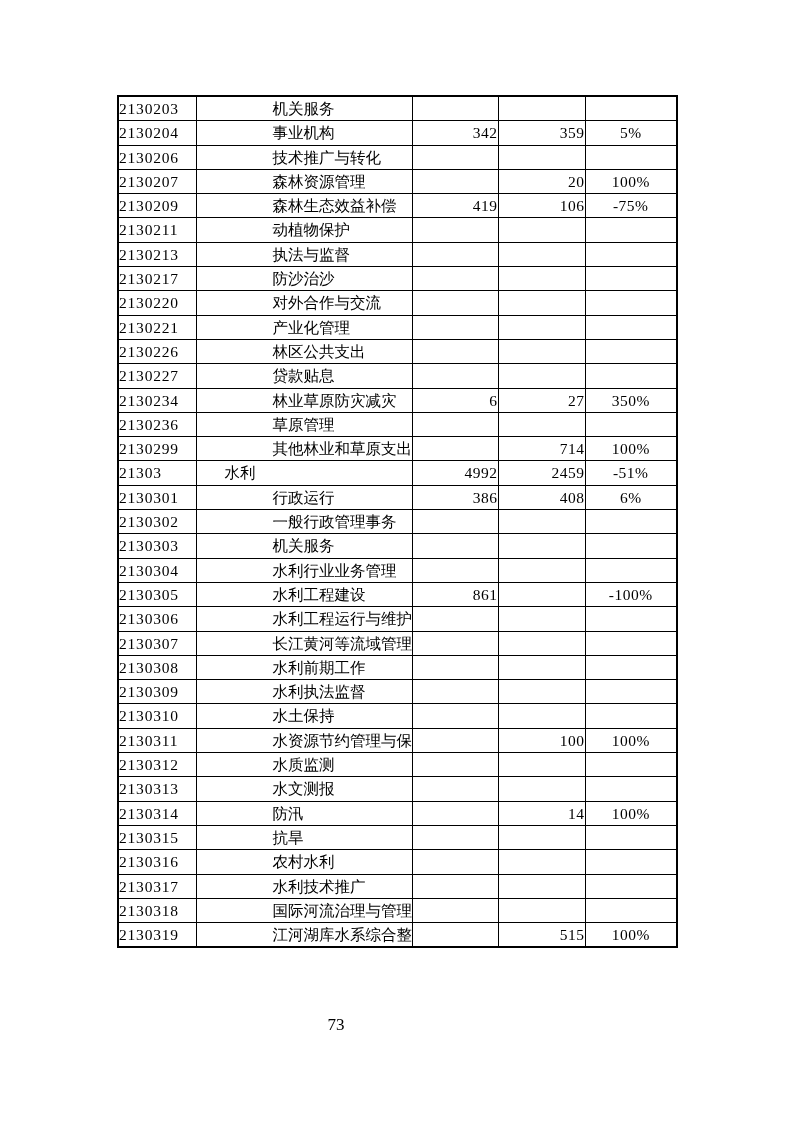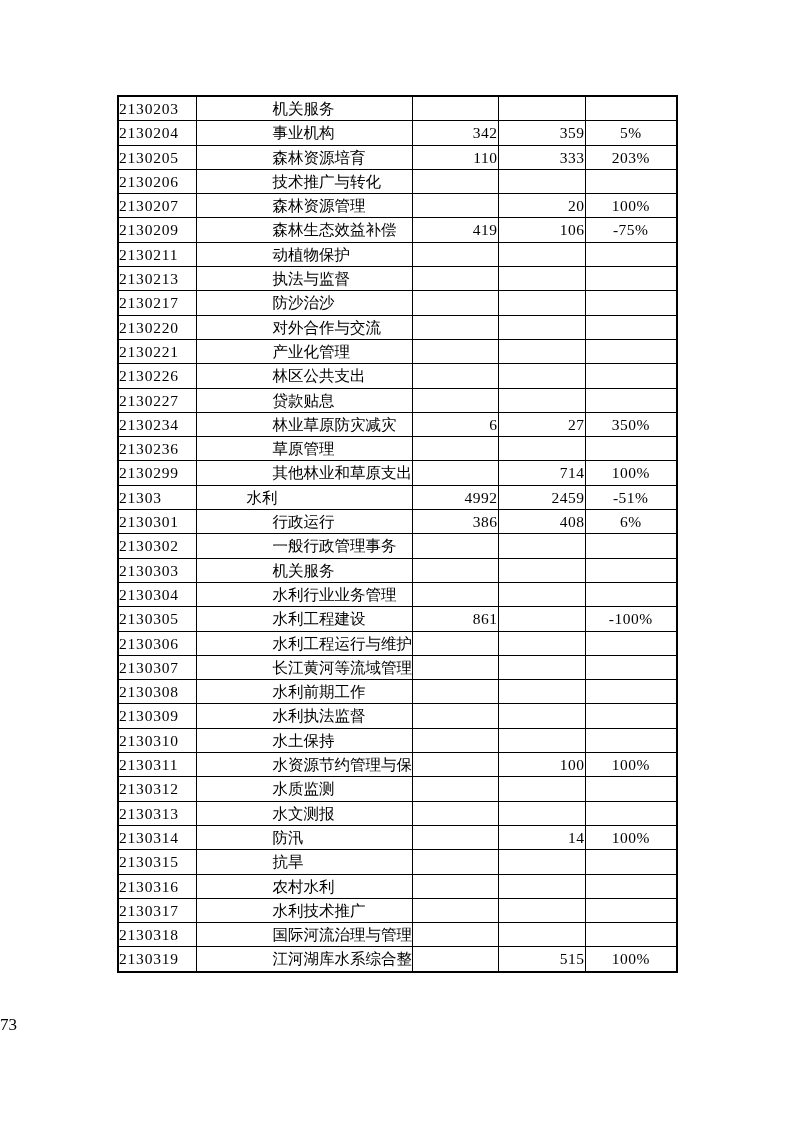--- a/index.html
+++ b/index.html
@@ -33,39 +33,39 @@
     line-height: 23.3px;
     white-space: nowrap;
     overflow: hidden;
   }
   td.code {
     padding-left: 7px;
     letter-spacing: 0.8px;
     font-size: 16px;
   }
   td.name { }
-  td.name.lvl1 { padding-left: 50px; }
+  td.name.lvl1 { padding-left: 28px; }
   td.name.lvl2 { padding-left: 76px; }
   td.num {
     text-align: right;
     padding-right: 9px;
     letter-spacing: 0.5px;
     font-size: 16px;
   }
   td.pct {
     text-align: center;
     letter-spacing: 0.5px;
     font-size: 16px;
   }
   .page-number {
     position: absolute;
     top: 1015px;
     left: 0;
     width: 672px;
-    text-align: left;
+    text-align: center;
     font-size: 17px;
   }
 </style>
 </head>
 <body>
 
 <div class="page">
 
   <table class="budget-table">
     <colgroup>
@@ -84,27 +84,20 @@
           <td class="pct"></td>
         </tr>
         <tr>
           <td class="code">2130204</td>
           <td class="name lvl2">事业机构</td>
           <td class="num">342</td>
           <td class="num">359</td>
           <td class="pct">5%</td>
         </tr>
         <tr>
-          <td class="code">2130205</td>
-          <td class="name lvl2">森林资源培育</td>
-          <td class="num">110</td>
-          <td class="num">333</td>
-          <td class="pct">203%</td>
-        </tr>
-        <tr>
           <td class="code">2130206</td>
           <td class="name lvl2">技术推广与转化</td>
           <td class="num"></td>
           <td class="num"></td>
           <td class="pct"></td>
         </tr>
         <tr>
           <td class="code">2130207</td>
           <td class="name lvl2">森林资源管理</td>
           <td class="num"></td>

